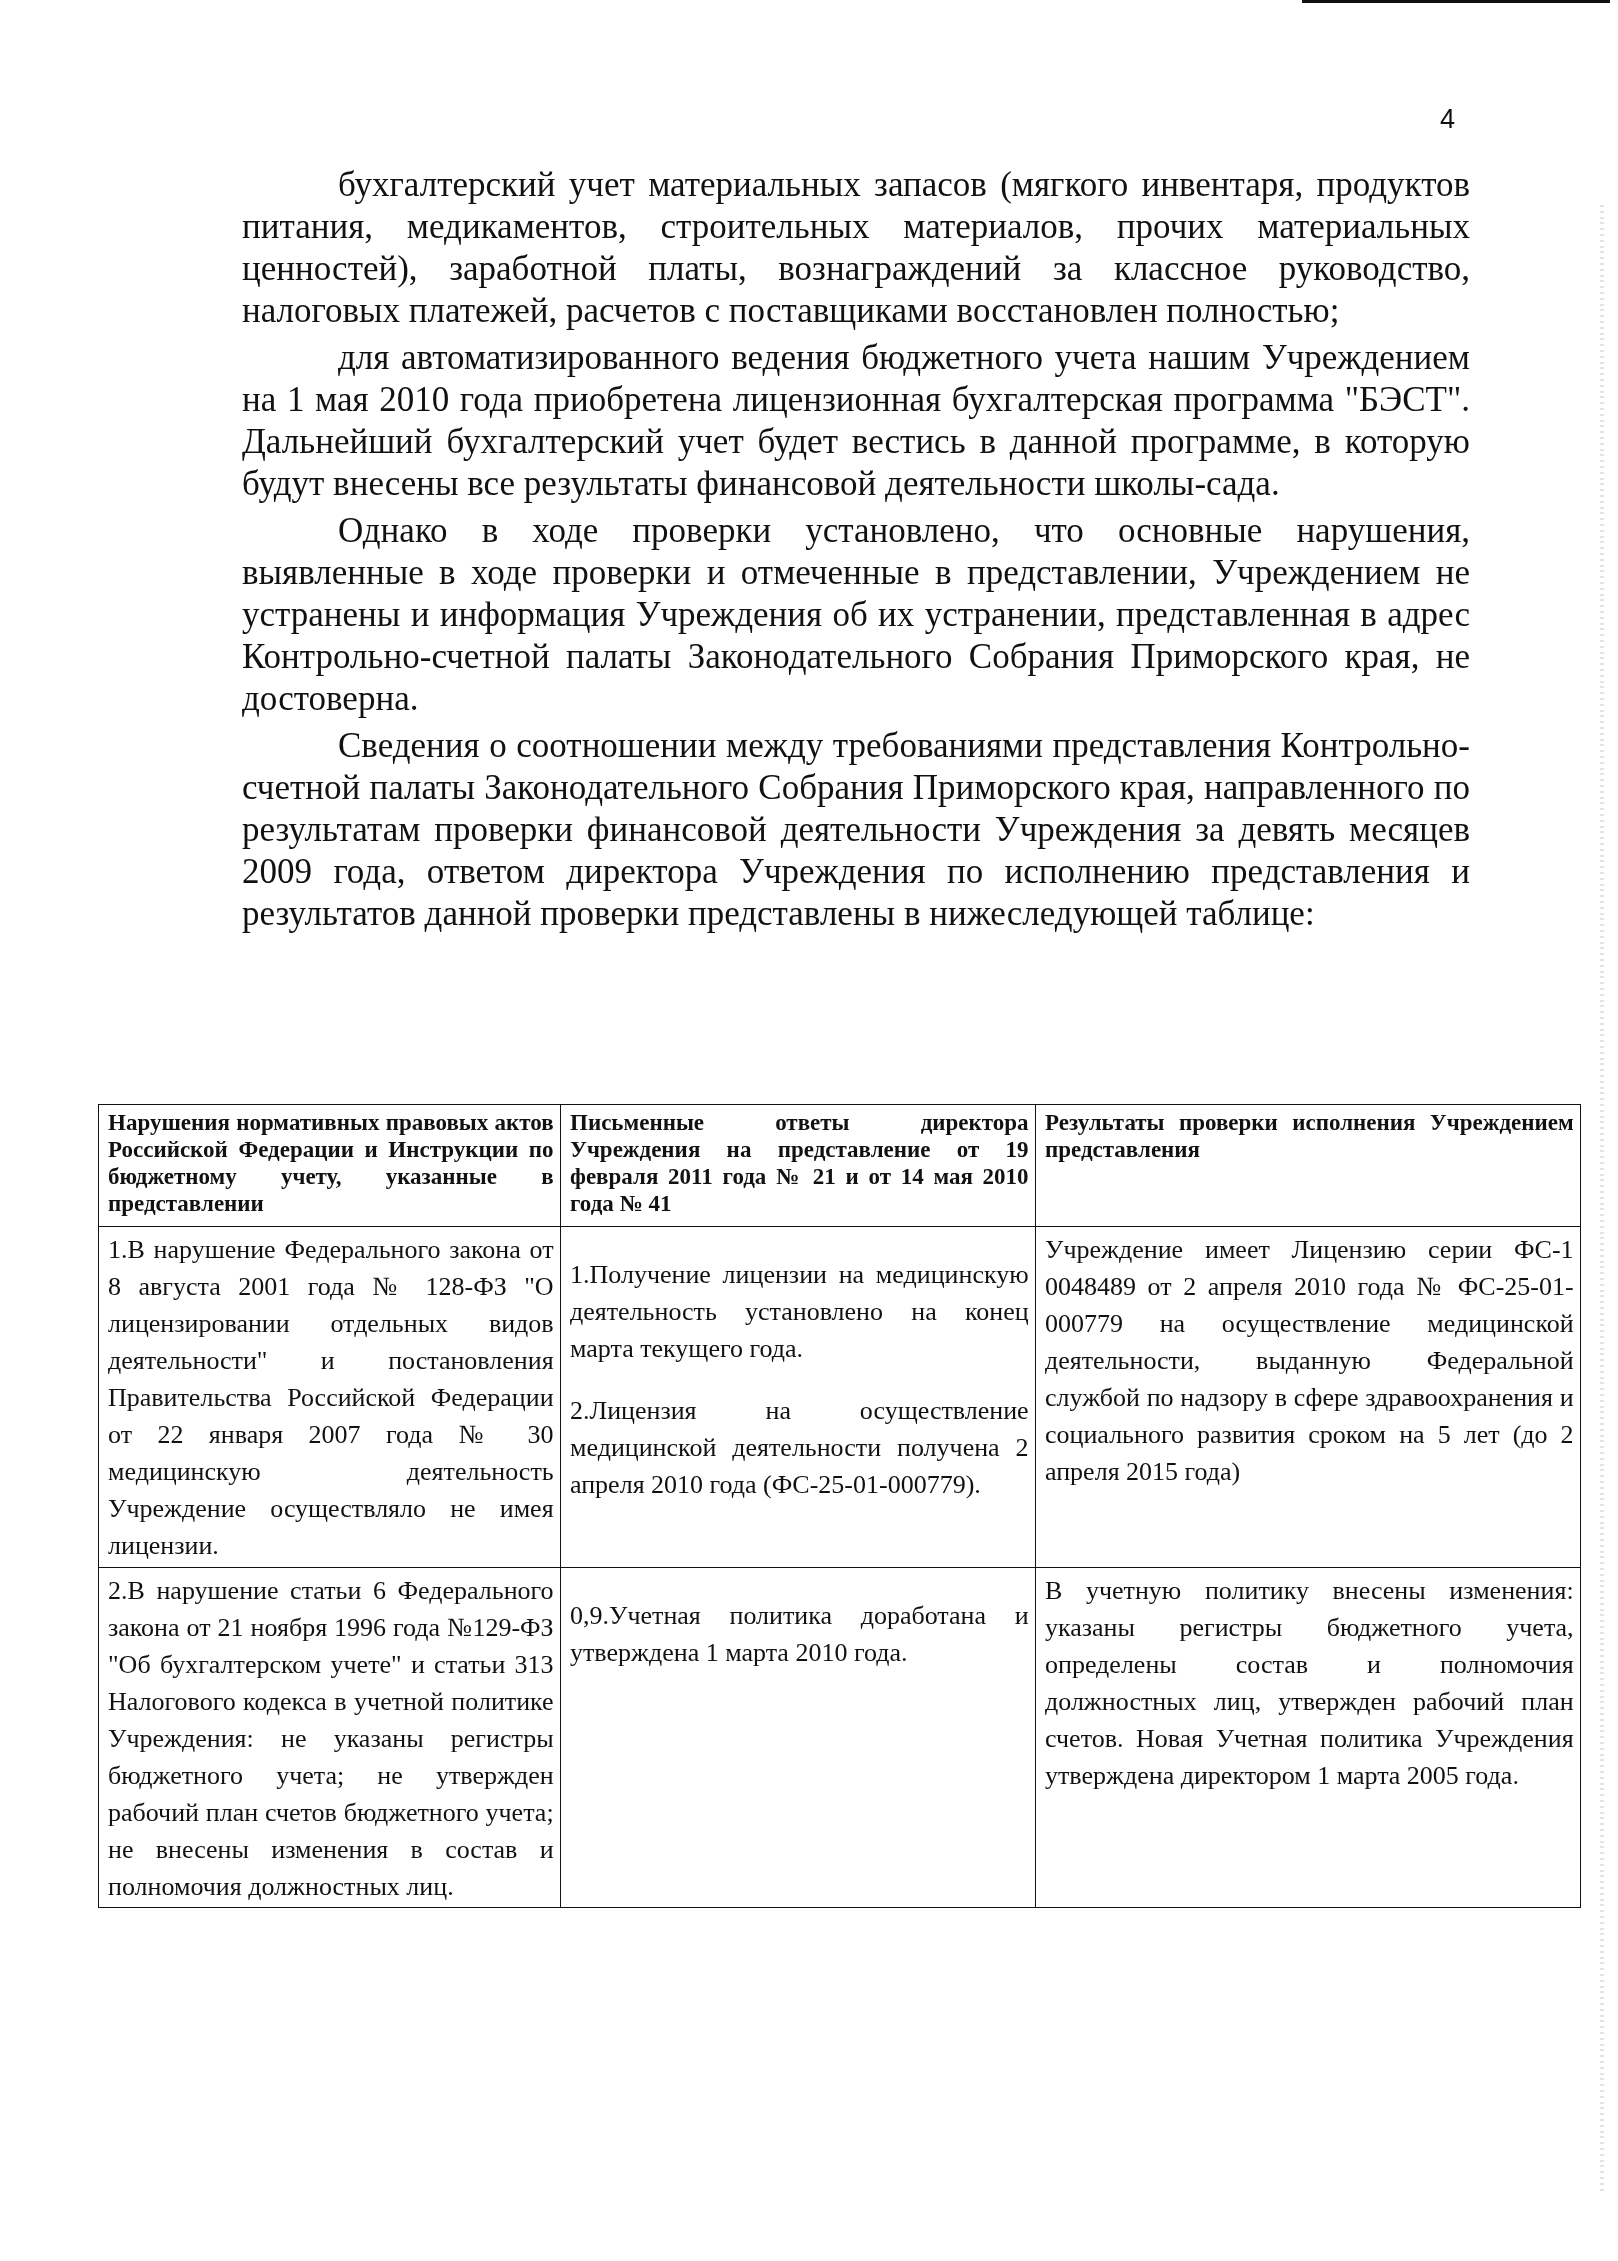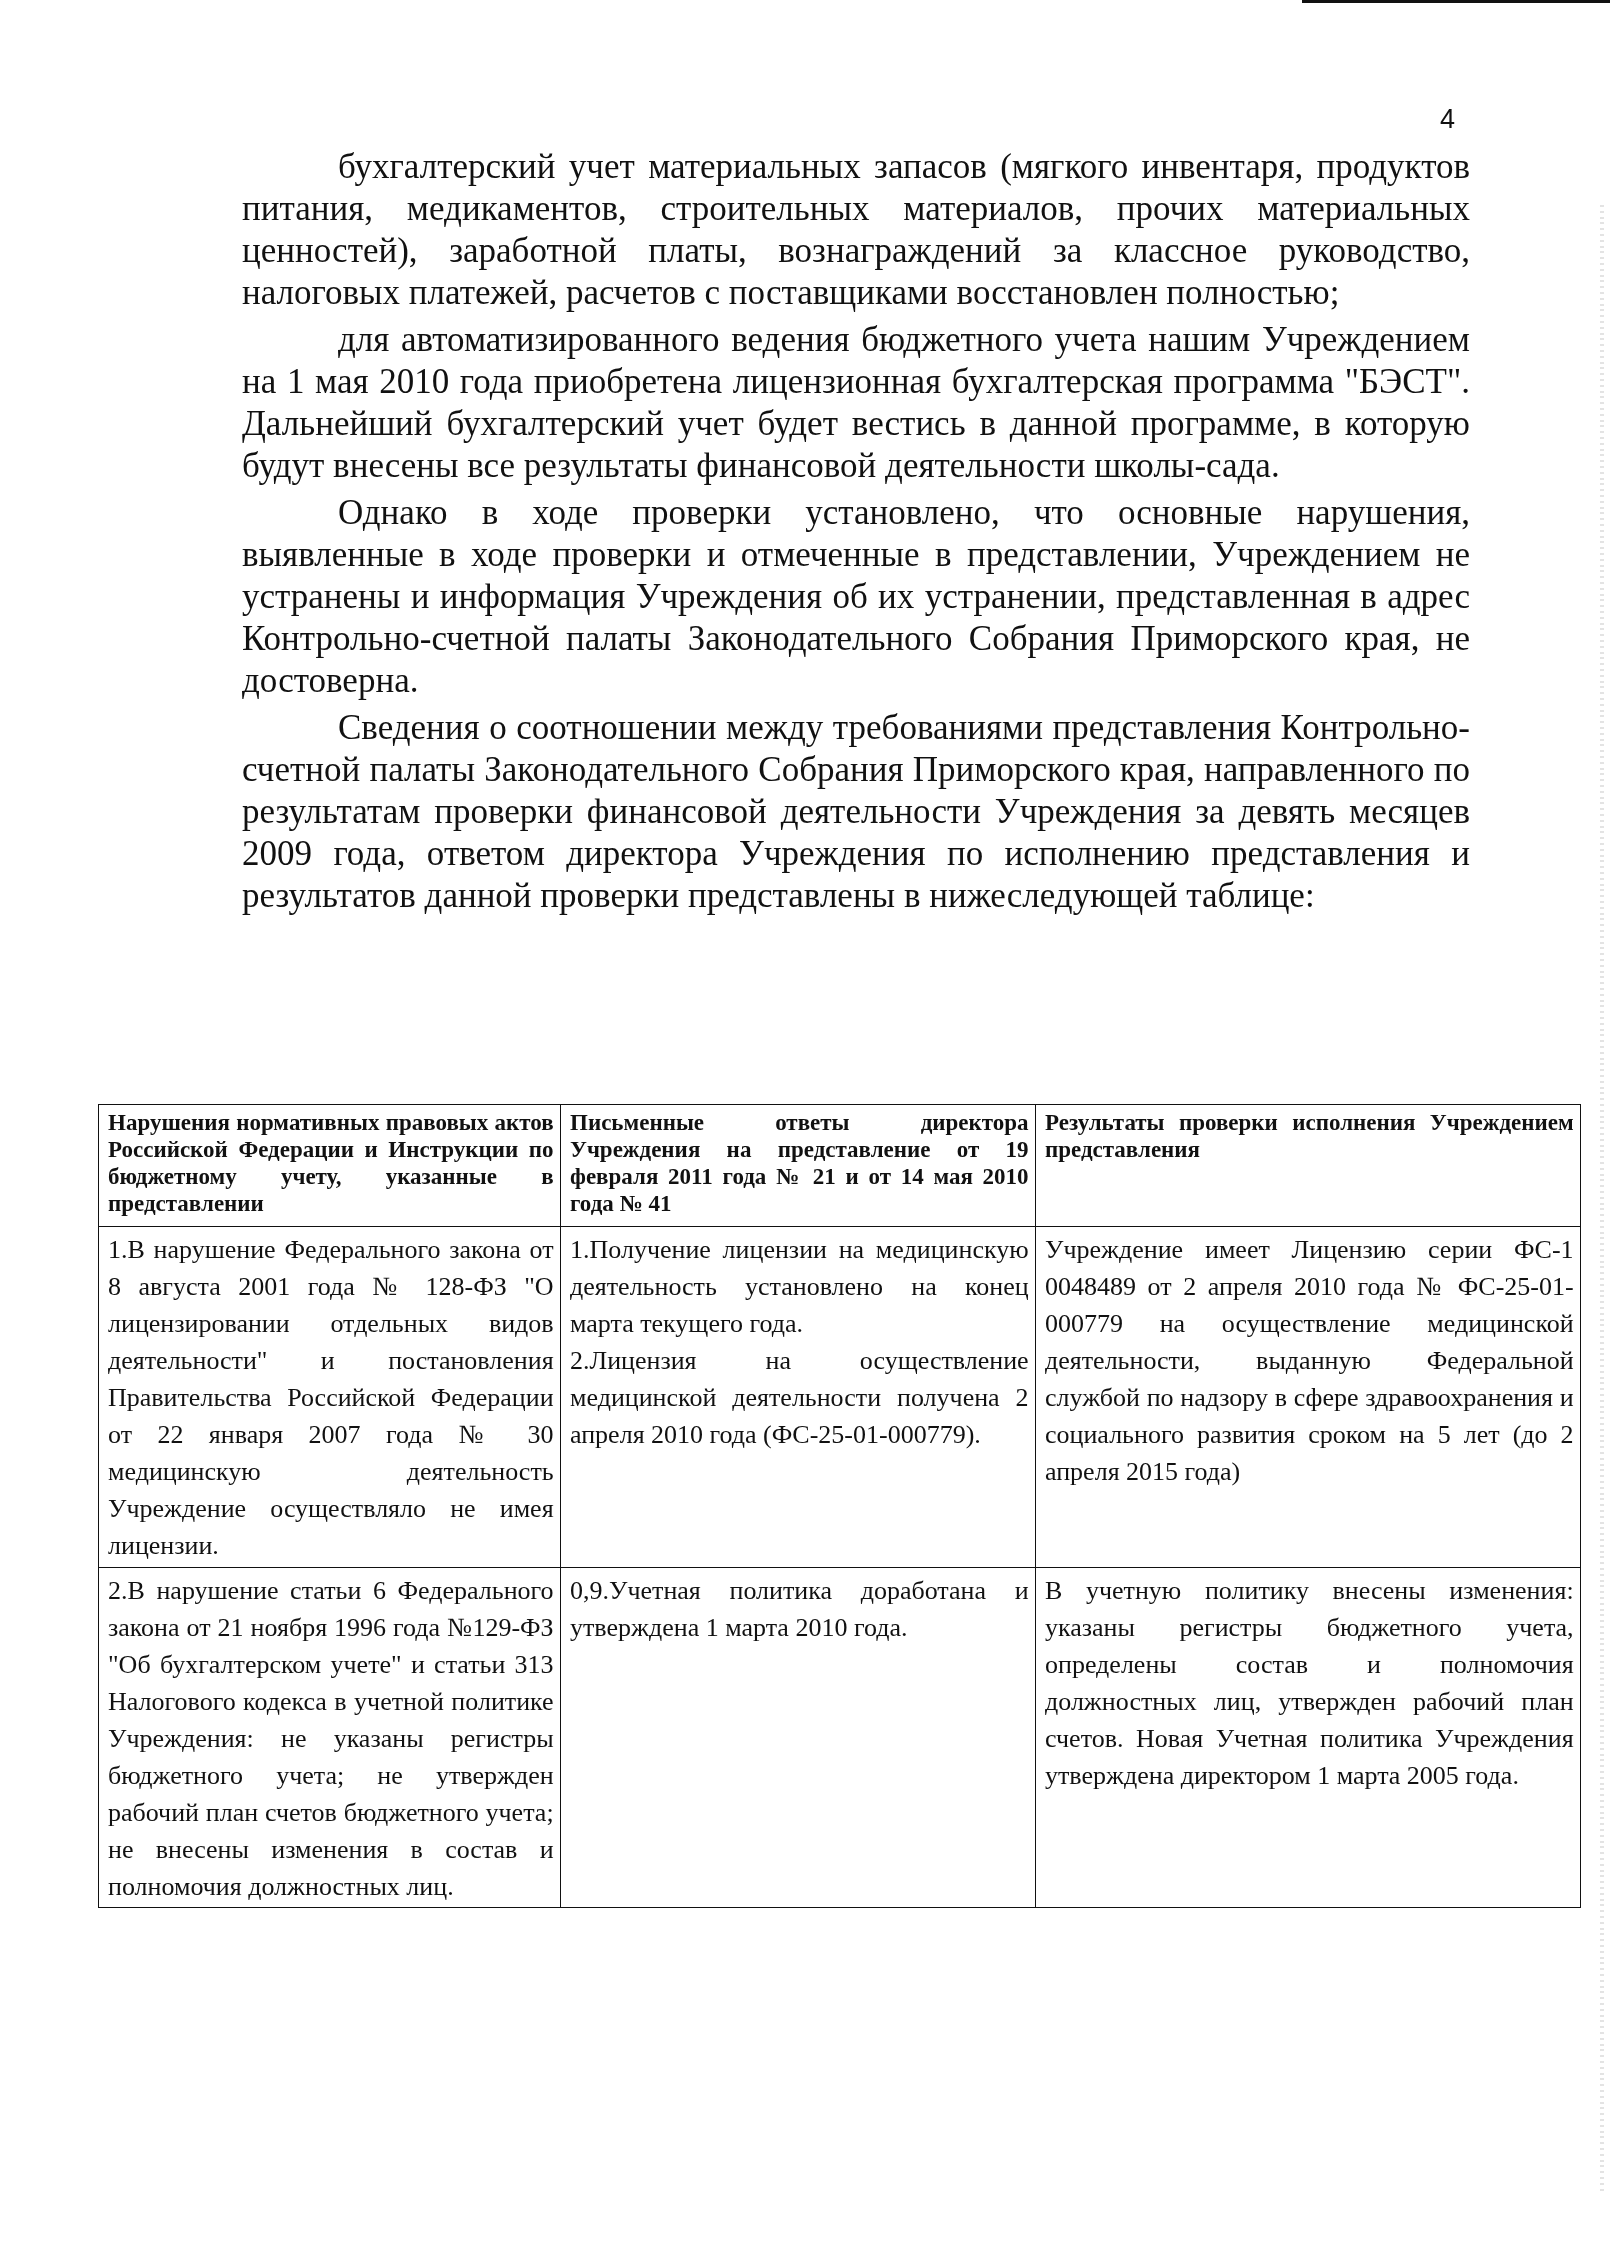--- a/index.html
+++ b/index.html
@@ -15,42 +15,42 @@
     position: absolute; left: 1600px; top: 205px; width: 3.8px; height: 1988px;
     background-image: repeating-linear-gradient(to bottom, rgba(0,0,0,0.18) 0 1.9px, transparent 1.9px 5.8px);
     opacity: 0.6;
   }
   .page-number {
     position: absolute; left: 1440px; top: 106px;
     font-family: "Liberation Sans", "DejaVu Sans", sans-serif;
     font-size: 27px; line-height: 1;
   }
   .body-text {
-    position: absolute; left: 242px; top: 146px; width: 1228px;
+    position: absolute; left: 242px; top: 164px; width: 1228px;
     font-size: 35px; line-height: 42px; text-align: justify;
   }
   .body-text p { margin: 0 0 5.1px 0; text-indent: 96px; text-align: justify; }
   table.report {
     position: absolute; left: 98px; top: 1104px; width: 1481px;
     border-collapse: collapse; table-layout: fixed;
   }
   table.report td, table.report th {
     border: 1.9px solid #111; vertical-align: top; text-align: justify;
     padding: 3.8px 6.4px 2.6px 9px;
   }
   table.report th {
     font-weight: bold; font-size: 23px; line-height: 27px; height: 115px;
   }
   table.report td {
     font-size: 26px; line-height: 37px;
   }
   .col1 { width: 462px; }
   .col2 { width: 475px; }
   .col3 { width: 545px; }
-  .cell-line { display: block; }
+  .cell-line { display: block; margin-top: 25px; }
 </style>
 </head>
 <body>
 
 <div class="top-rule"></div>
 <div class="scan-noise"></div>
 
 <div class="page-number">4</div>
 
 <div class="body-text">

